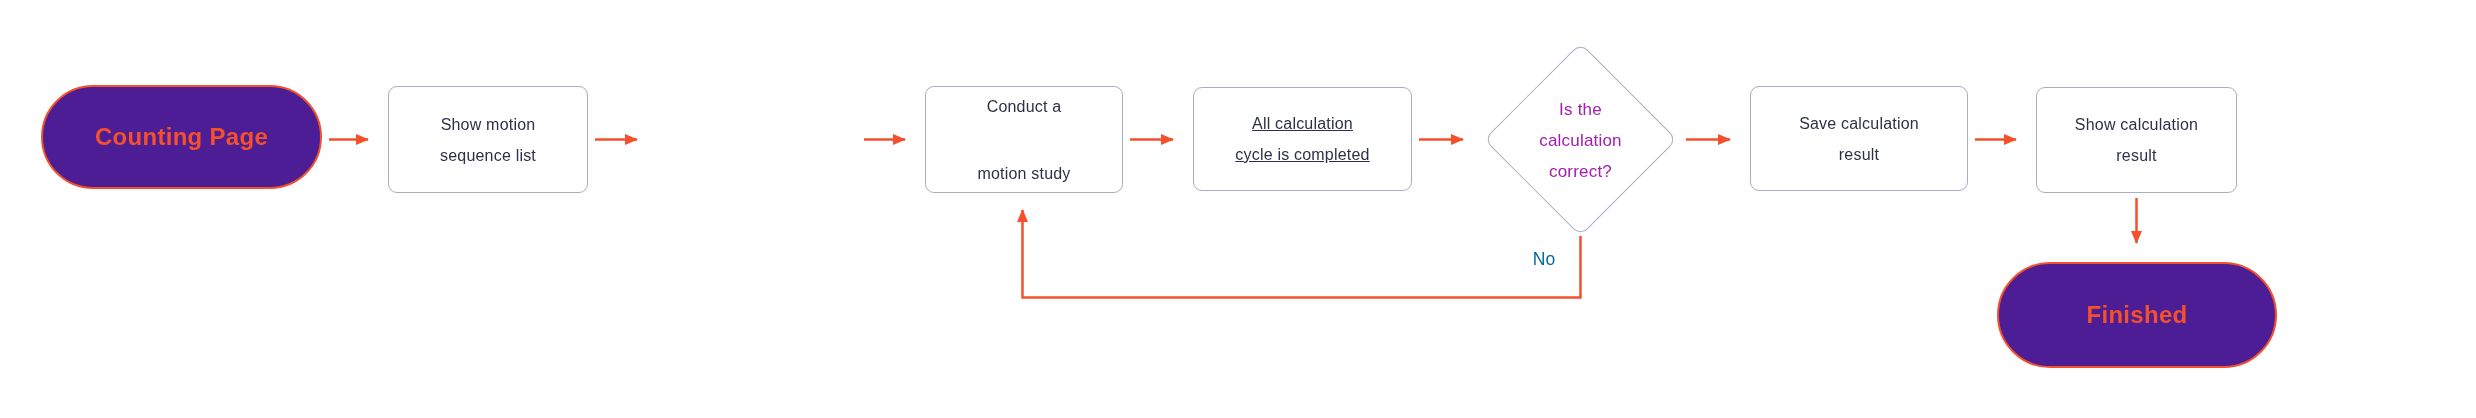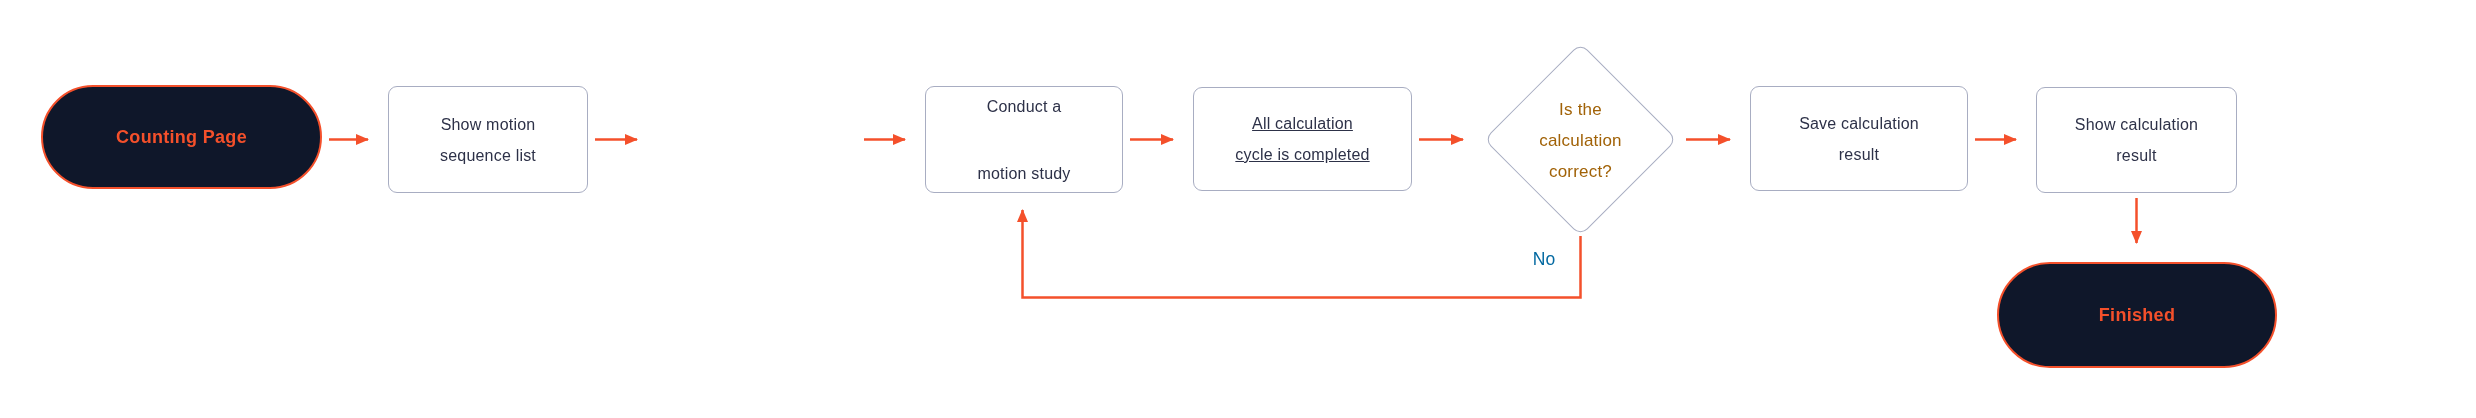--- a/index.html
+++ b/index.html
@@ -35,26 +35,26 @@
   .process {
     background: #ffffff;
     border: 1.5px solid #a8adc2;
     border-radius: 9px;
     color: #2d3148;
     font-size: 16px;
     line-height: 31px;
     letter-spacing: 0.2px;
   }
   .terminator {
-    background: #0f172a;
+    background: #4c1d95;
     border: 2.5px solid #f4502b;
     border-radius: 60px;
     color: #f4502b;
     font-weight: bold;
-    font-size: 18px;
+    font-size: 24px;
     letter-spacing: 0.3px;
     align-items: center;
   }
   .node .line { display: block; }
   .diamond-shape {
     position: absolute;
     left: 1512px;
     top: 71px;
     width: 137px;
     height: 137px;
@@ -68,21 +68,21 @@
     position: absolute;
     left: 1483px;
     top: 85px;
     width: 195px;
     height: 110px;
     display: flex;
     flex-direction: column;
     align-items: center;
     justify-content: center;
     text-align: center;
-    color: #a16207;
+    color: #a21caf;
     font-size: 17px;
     line-height: 31px;
     letter-spacing: 0.2px;
   }
   .edge-label {
     position: absolute;
     left: 1522px;
     top: 249px;
     width: 44px;
     text-align: center;

